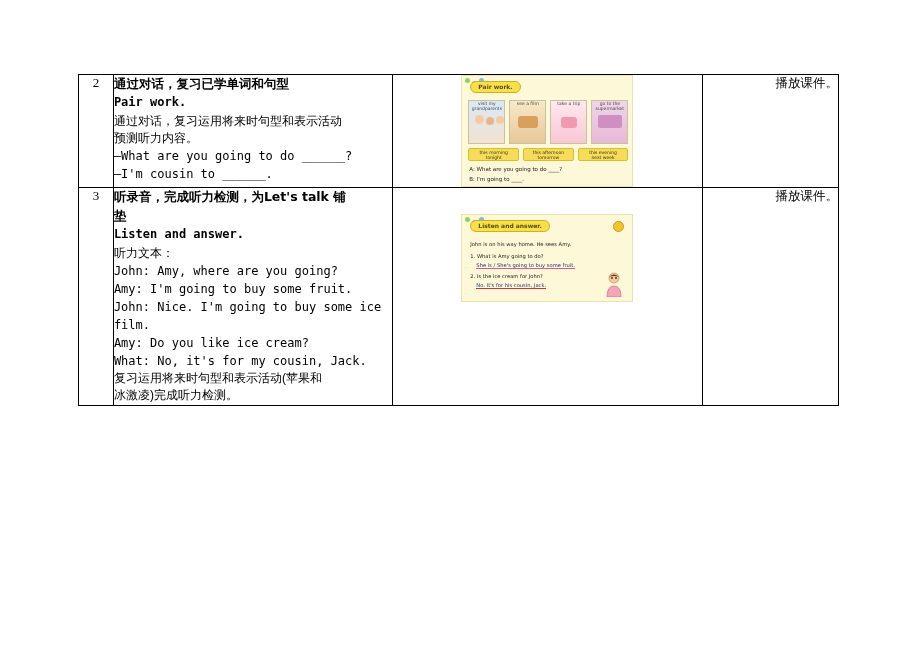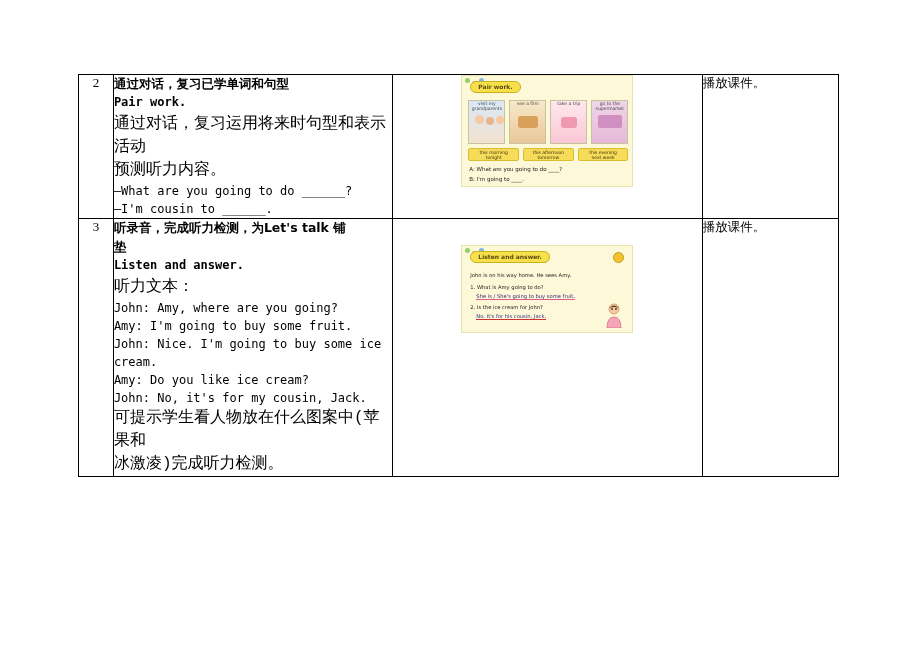--- a/index.html
+++ b/index.html
@@ -47,20 +47,21 @@
     font-size: 13px;
   }
   .content-cell {
     padding: 6px 6px 8px 8px;
   }
   .note-cell {
     padding: 8px 4px 4px 6px;
     font-family: "DejaVu Sans", sans-serif;
     font-size: 12.5px;
     line-height: 1.3;
+    text-align: right;
   }
   .image-cell {
     text-align: center;
     vertical-align: top;
     padding: 10px 0 10px 0;
   }
 
   .zh-bold {
     font-family: "DejaVu Sans", sans-serif;
     font-weight: bold;
@@ -69,22 +70,22 @@
     margin: 0 0 1px 0;
   }
   .mono-bold {
     font-family: "DejaVu Sans Mono", monospace;
     font-weight: bold;
     font-size: 12px;
     line-height: 1.45;
     margin: 0 0 1px 0;
   }
   .zh-plain {
-    font-family: Liberation Mono, monospace;
-    font-size: 16px;
+    font-family: Liberation Sans, sans-serif;
+    font-size: 12px;
     line-height: 1.45;
     margin: 0;
   }
   .mono-plain {
     font-family: "DejaVu Sans Mono", monospace;
     font-size: 12px;
     line-height: 1.5;
     margin: 0;
   }
 
@@ -308,24 +309,24 @@
         <td class="num-cell">3</td>
 
         <td class="content-cell">
           <p class="zh-bold">听录音，完成听力检测，为Let's talk 铺</p>
           <p class="zh-bold">垫</p>
           <p class="mono-bold">Listen and answer.</p>
           <p class="zh-plain">听力文本：</p>
           <p class="mono-plain">John: Amy, where are you going?</p>
           <p class="mono-plain">Amy: I'm going to buy some fruit.</p>
           <p class="mono-plain">John: Nice. I'm going to buy some ice</p>
-          <p class="mono-plain">cream.</p>
+          <p class="mono-plain">film.</p>
           <p class="mono-plain">Amy: Do you like ice cream?</p>
-          <p class="mono-plain">John: No, it's for my cousin, Jack.</p>
-          <p class="zh-plain">可提示学生看人物放在什么图案中(苹果和</p>
+          <p class="mono-plain">What: No, it's for my cousin, Jack.</p>
+          <p class="zh-plain">复习运用将来时句型和表示活动(苹果和</p>
           <p class="zh-plain">冰激凌)完成听力检测。</p>
         </td>
 
         <td class="image-cell" style="padding-top:26px;">
           <div class="illus illus2">
             <div class="corner-deco">
               <span class="cd-dot" style="left:0;top:0;background:#8fd06a;"></span>
               <span class="cd-dot" style="left:7px;top:3px;background:#f08c8c;"></span>
               <span class="cd-dot" style="left:14px;top:0;background:#7fb8e8;"></span>
               <span class="cd-dot" style="left:20px;top:4px;background:#f4c430;"></span>

